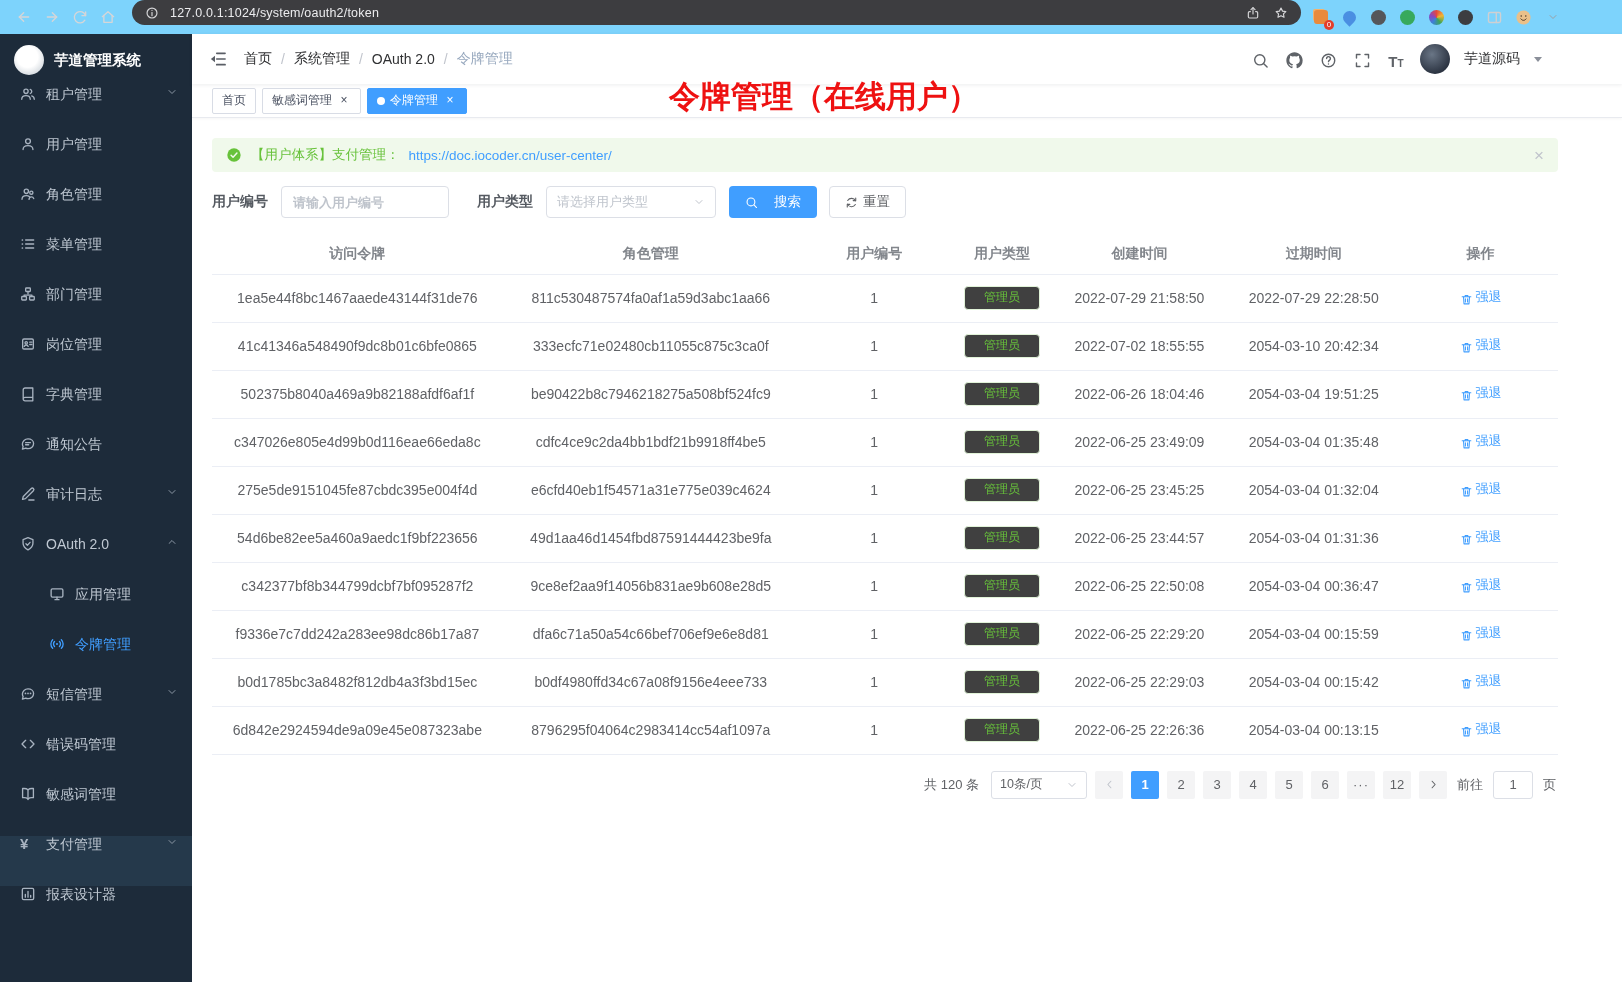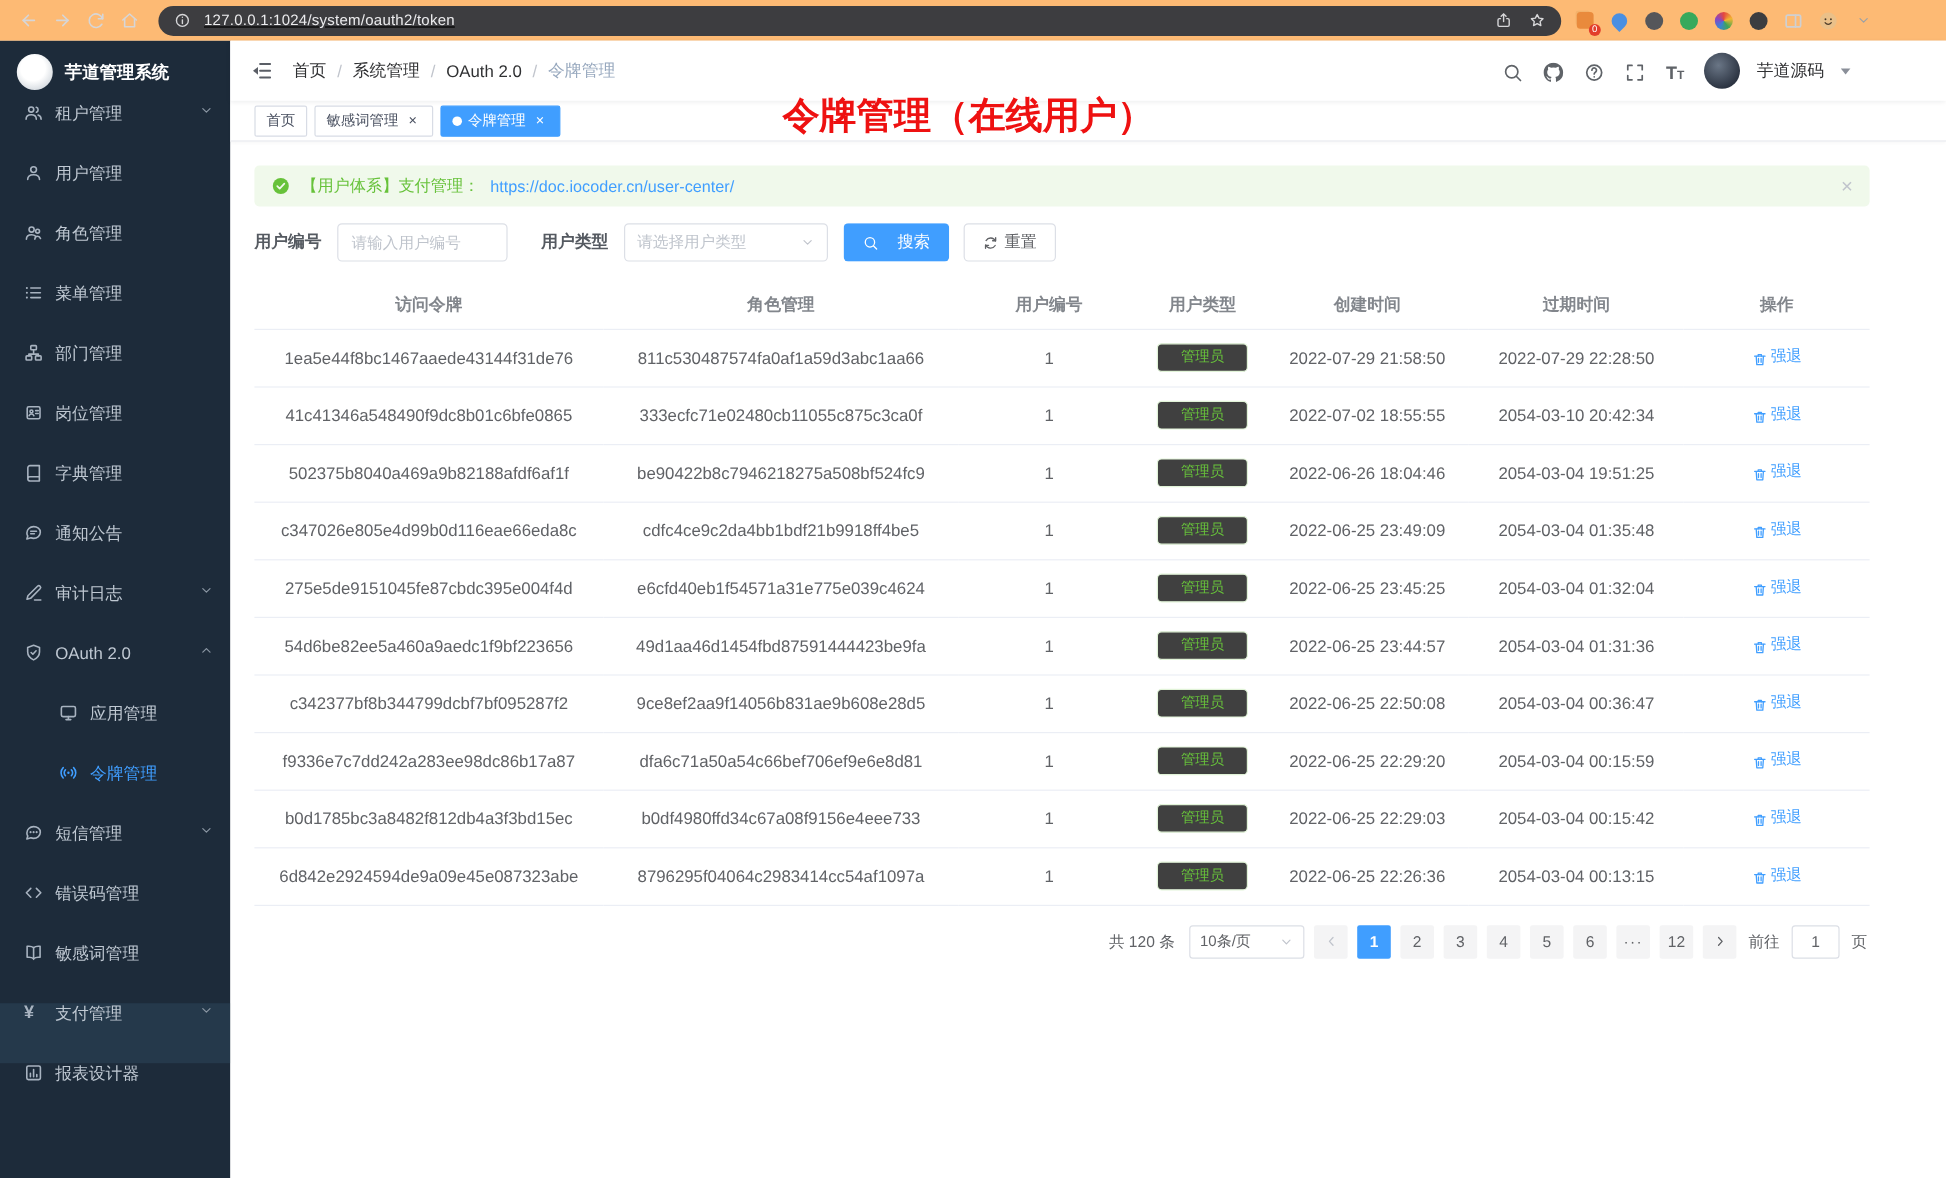--- a/index.html
+++ b/index.html
@@ -1,21 +1,21 @@
 <!DOCTYPE html>
 <html><head>
 <meta charset="utf-8">
 <style>
   * { margin:0; padding:0; box-sizing:border-box; }
   html,body { width:1622px; height:982px; overflow:hidden; }
   body { font-family:"Liberation Sans","DejaVu Sans",sans-serif; background:#fff; }
   .screen { width:1622px; height:982px; display:flex; flex-direction:column; }
 
   
-  .browser-bar { flex:0 0 34px; background:#fdba74; display:flex; align-items:center; padding:0 60px 0 10px;text-decoration:underline; }
+  .browser-bar { flex:0 0 34px; background:#7dd3fc; display:flex; padding:0 60px 0 10px; }
   .bicon { width:28px; height:28px; display:inline-flex; align-items:center; justify-content:center; color:#d6d6d8; cursor:pointer; }
   .bicon svg { width:16px; height:16px; }
   .url-pill { flex:1; height:25px; min-width:0; background:#3d3d40; border-radius:13px; display:flex; align-items:center; gap:8px; padding:0 10px; margin:0 10px; }
   .url-pill .bicon { width:20px; height:20px; }
   .url-pill .bicon svg { width:14px; height:14px; }
   .url-text { flex:1; font-size:12.5px; color:#ececee; letter-spacing:.2px; white-space:nowrap; overflow:hidden; }
   .ext-icons { display:flex; align-items:center; gap:10px; }
   .ext { width:19px; height:19px; position:relative; display:inline-flex; align-items:center; justify-content:center; color:#cfd0d2; cursor:pointer; }
   .ext svg { width:17px; height:17px; }
   .ext.orange::before { content:""; width:14px; height:14px; border-radius:3px; background:#e98a3c; box-shadow:-2px -2px 0 -1px #f3b26b; }
@@ -56,40 +56,40 @@
   .breadcrumb .sep { color:#c0c4cc; }
   .nav-right { margin-left:auto; display:flex; align-items:center; gap:14px; }
   .hicon { width:20px; height:20px; color:#5f6368; display:inline-flex; align-items:flex-end; justify-content:center; cursor:pointer; }
   .hicon svg { width:17px; height:17px; }
   .ttb { font-size:15px; font-weight:700; line-height:1; }
   .tts { font-size:10px; font-weight:700; line-height:1.1; }
   .avatar { width:30px; height:30px; border-radius:50%; background:radial-gradient(circle at 40% 35%, #6a7686, #2c3442 72%); cursor:pointer; }
   .uname { font-size:14px; color:#303133; cursor:pointer; }
   .caret { width:0; height:0; border-left:4px solid transparent; border-right:4px solid transparent; border-top:5px solid #8a8f99; cursor:pointer; }
 
-  .red-note { position:absolute; left:460px; top:42px; z-index:10; font-size:31px; font-weight:700; color:#ee1111; white-space:nowrap; pointer-events:none; }
+  .red-note { position:absolute; left:477px; top:42px; z-index:10; font-size:31px; font-weight:700; color:#ee1111; white-space:nowrap; pointer-events:none; }
 
   .tags-bar { flex:0 0 34px; display:flex; align-items:center; gap:6px; padding:0 20px; border-bottom:1px solid #e8eaef; box-shadow:0 1px 3px rgba(0,0,0,.04); background:#fff; }
   .tag-item { height:26px; display:inline-flex; align-items:center; gap:5px; padding:0 9px; border:1px solid #d8dce5; border-radius:2px; background:#fff; color:#495060; font-size:12px; cursor:pointer; white-space:nowrap; }
   .tag-item.active { background:#409eff; border-color:#409eff; color:#fff; }
   .tag-item .dot { width:8px; height:8px; border-radius:50%; background:#fff; }
   .tag-item .tclose { width:14px; height:14px; line-height:12px; text-align:center; border-radius:50%; font-size:12px; }
 
   .content { flex:1; padding:20px 64px 0 20px; overflow:hidden; }
 
   .alert { height:34px; background:#f0f9eb; border-radius:4px; display:flex; align-items:center; gap:9px; padding:0 14px; margin-bottom:14px; }
   .check { width:16px; height:16px; display:inline-flex; }
   .check svg { width:16px; height:16px; }
   .alert-text { color:#67c23a; font-size:13.5px; }
   .alert-link { color:#409eff; font-size:13.5px; text-decoration:none; cursor:pointer; }
   .alert-close { margin-left:auto; color:#c0c4cc; font-size:17px; cursor:pointer; line-height:1; }
 
   .filters { display:flex; align-items:center; margin-bottom:16px; font-size:14px; }
   .f-label { font-weight:700; color:#555a61; margin-right:13px; }
-  .f-input { width:142px; height:32px; border:1px solid #dcdfe6; border-radius:4px; padding:0 11px; font-size:13px; color:#606266; margin-right:28px; outline:none; font-family:inherit; }
+  .f-input { width:168px; height:32px; border:1px solid #dcdfe6; border-radius:4px; padding:0 11px; font-size:13px; color:#606266; margin-right:28px; outline:none; font-family:inherit;font-weight:bold; }
   .f-input::placeholder { color:#bfc4cc; }
   .select { width:170px; height:32px; border:1px solid #dcdfe6; border-radius:4px; display:flex; align-items:center; justify-content:space-between; padding:0 10px; margin-right:13px; cursor:pointer; }
   .select .ph { color:#bfc4cc; font-size:13px; }
   .sel-caret { width:12px; height:12px; color:#c0c4cc; display:inline-flex; }
   .sel-caret svg { width:12px; height:12px; }
   .btn { height:32px; border-radius:4px; border:1px solid transparent; display:inline-flex; align-items:center; gap:5px; padding:0 15px; font-size:13.5px; cursor:pointer; font-family:inherit; }
   .btn-primary { background:#409eff; color:#fff; margin-right:12px;gap:16px; }
   .btn-plain { background:#fff; border-color:#dcdfe6; color:#606266; }
   .bico { width:13px; height:13px; display:inline-flex; }
   .bico svg { width:13px; height:13px; }

